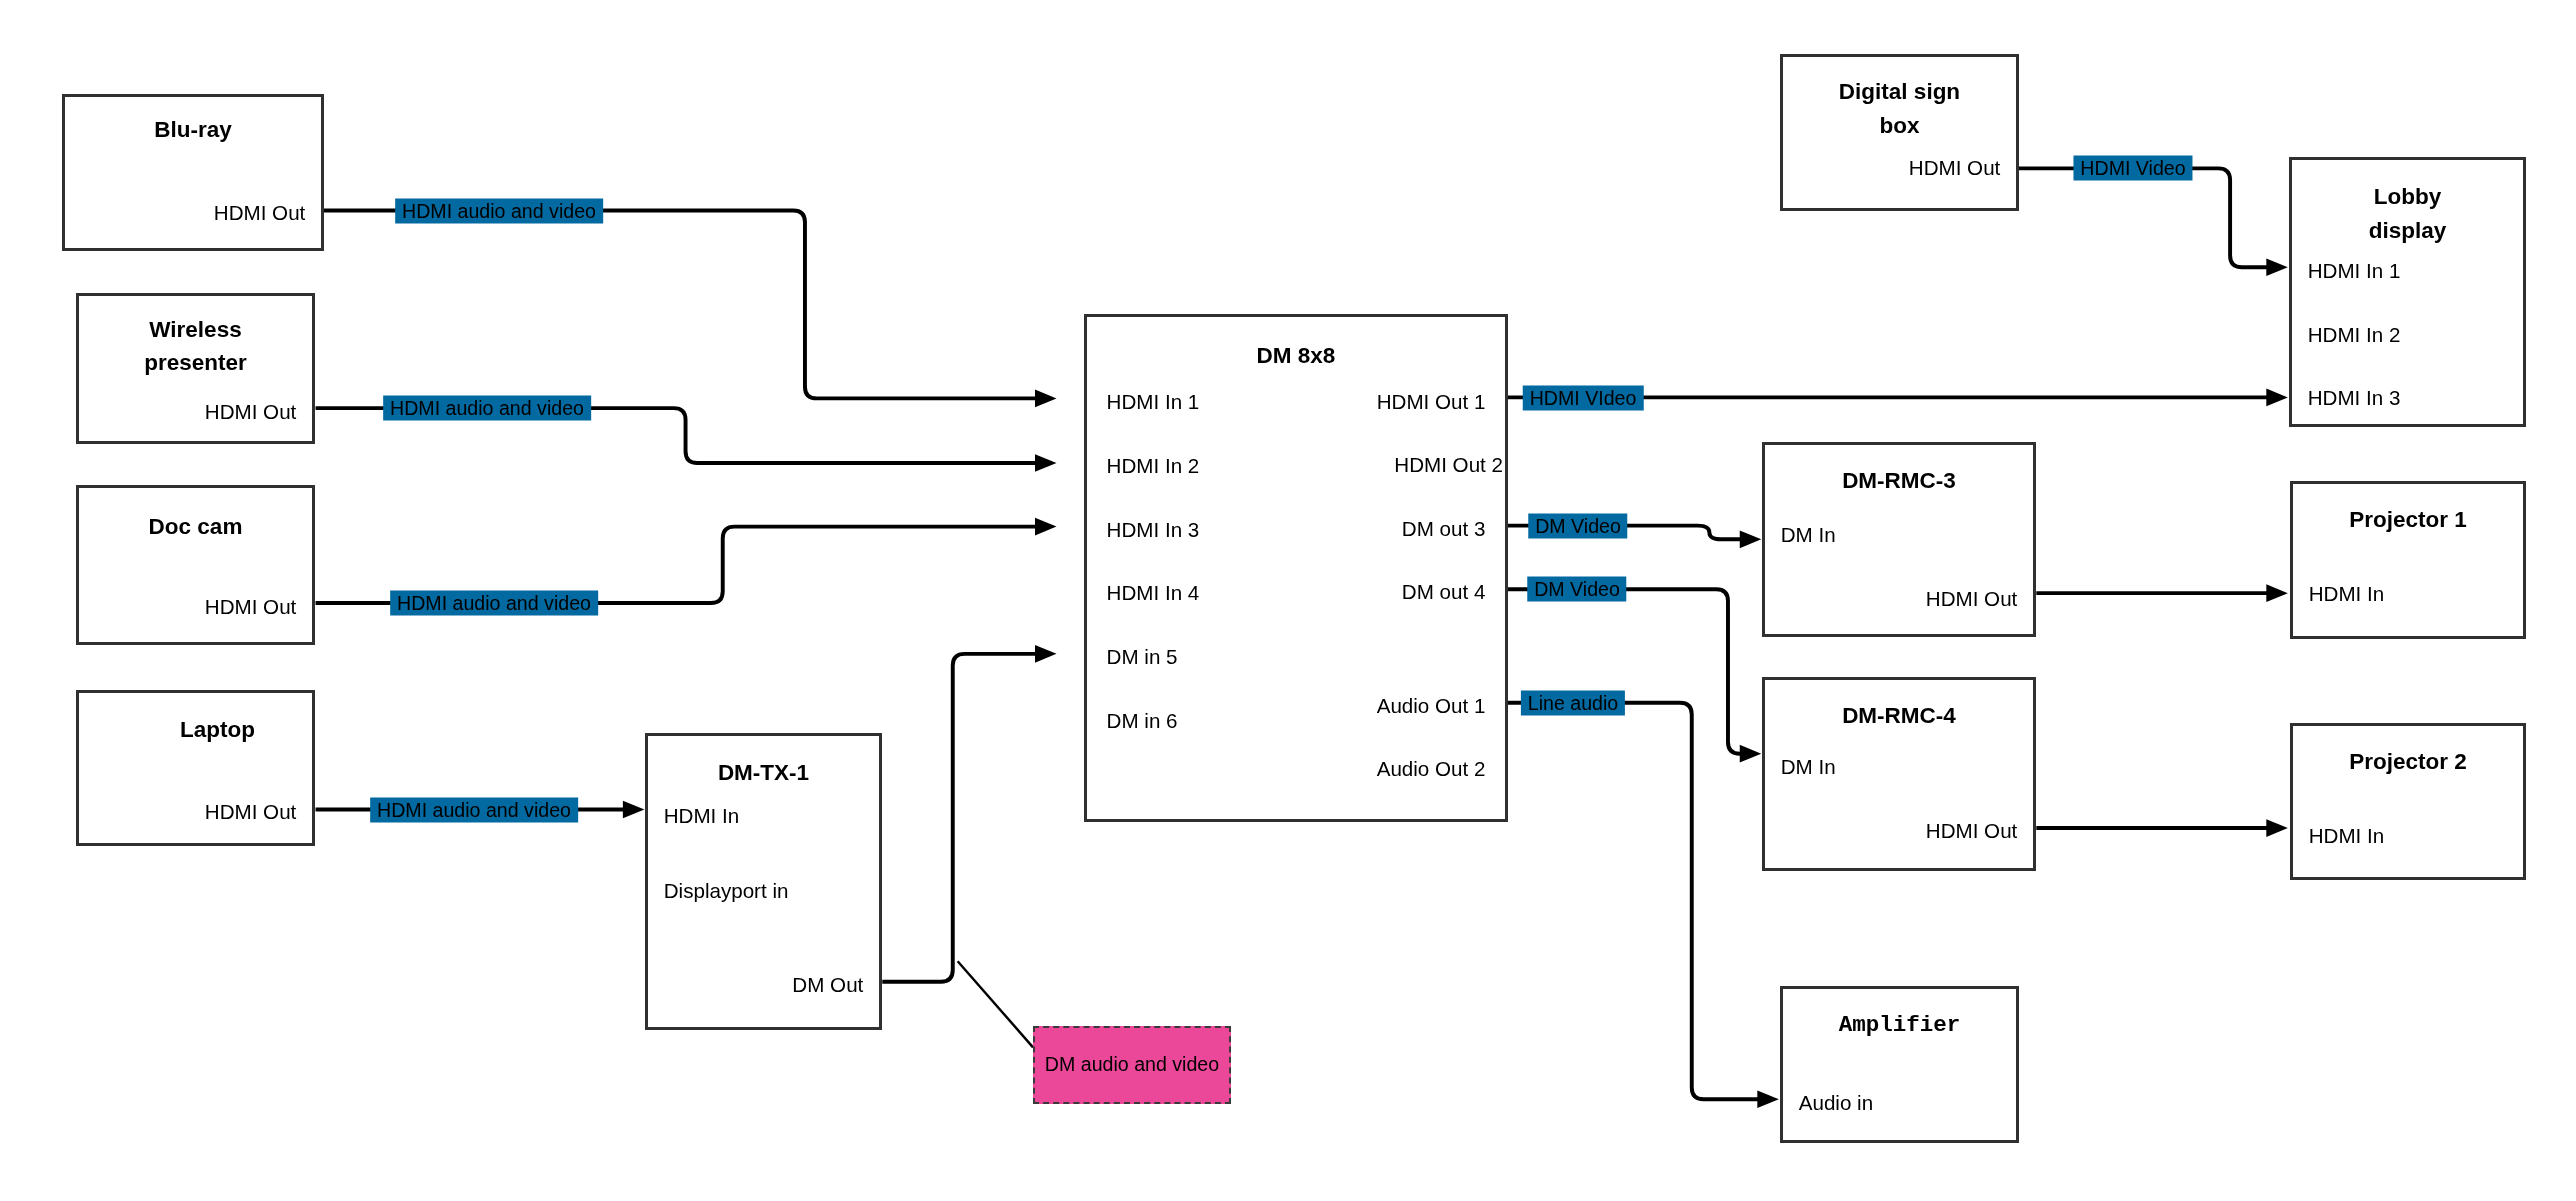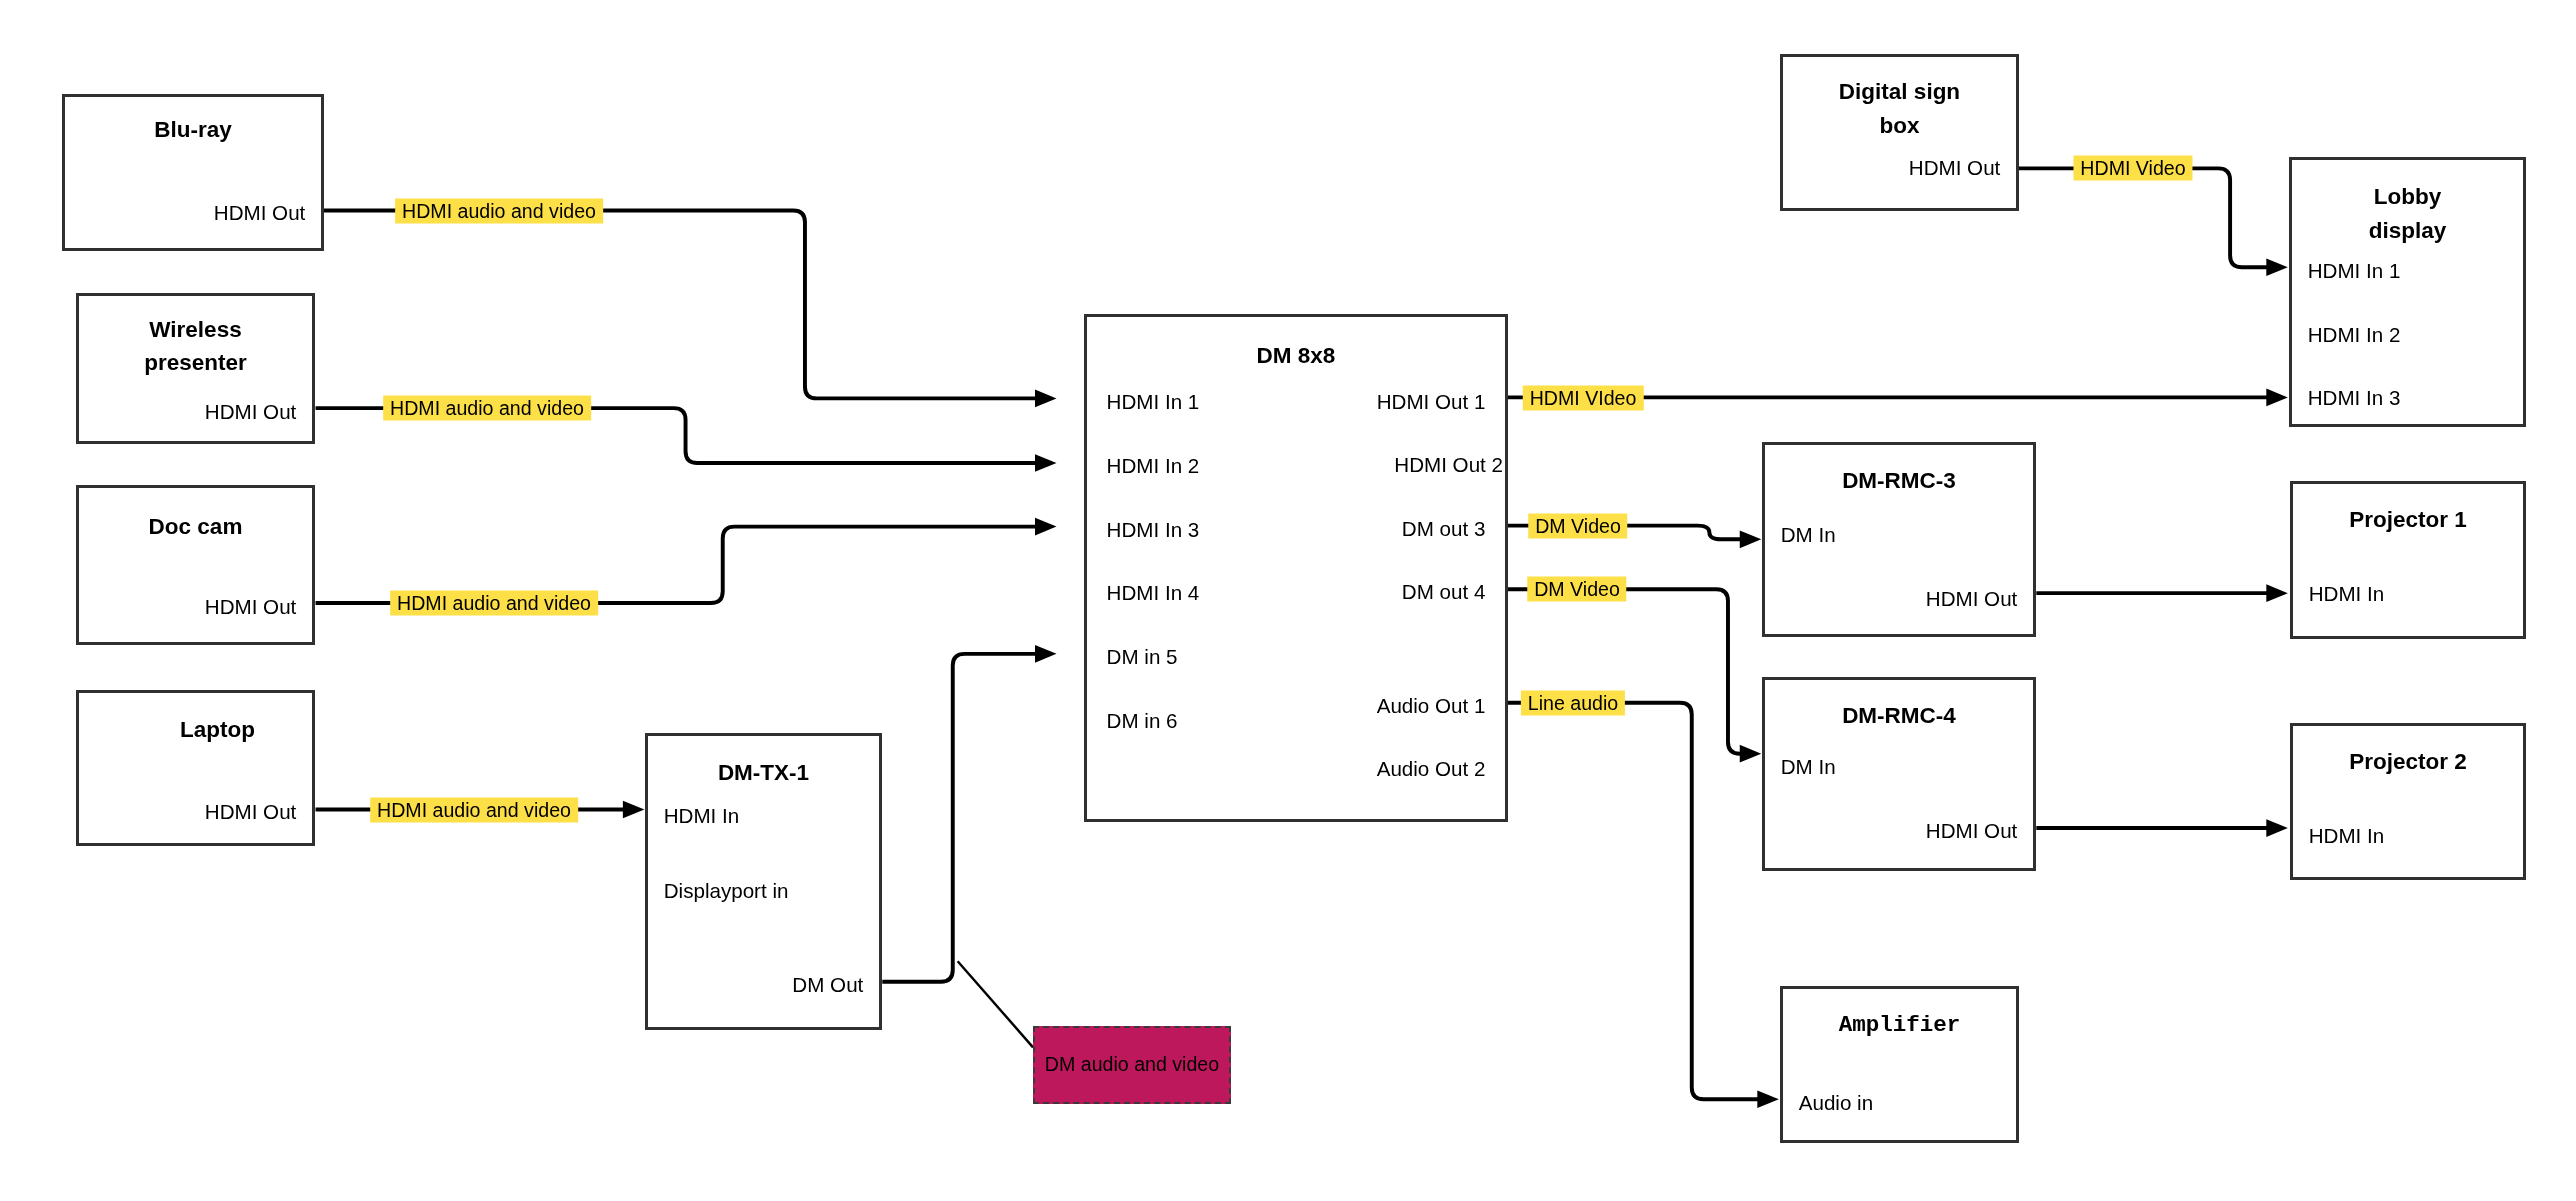--- a/index.html
+++ b/index.html
@@ -6,24 +6,24 @@
   #canvas{position:relative;width:2576px;height:1201px;background:#ffffff;
           font-family:"Liberation Sans",sans-serif;color:#000;overflow:hidden;}
   svg.wires{position:absolute;left:0;top:0;width:2576px;height:1201px;}
   .node{position:absolute;box-sizing:border-box;background:#fff;
         border:3.9px solid #303030;}
   .title{position:absolute;left:0;right:0;top:15.7px;text-align:center;
          font-weight:bold;font-size:22.5px;line-height:33px;}
   .port{position:absolute;height:29px;line-height:29px;font-size:20.6px;white-space:nowrap;}
   .pl{left:15.7px;}
   .pr{right:15.7px;text-align:right;}
-  .elabel{position:absolute;transform:translate(-50%,-50%);background:#fde047;
+  .elabel{position:absolute;transform:translate(-50%,-50%);background:#0369a1;
           padding:1px 6.9px;font-size:19.6px;white-space:nowrap;z-index:3;text-align:center;}
   .note{position:absolute;box-sizing:border-box;border:2px dashed #3a3a3a;
-        background:#be185d;text-align:center;font-size:19.6px;line-height:25.5px;
+        background:#ec4899;text-align:center;font-size:19.6px;line-height:25.5px;
         display:flex;align-items:center;justify-content:center;padding:3.9px 9.8px;}
 </style>
 </head>
 <body>
 
 <div id="canvas">
 
   <svg class="wires" viewBox="0 0 2631 1227" fill="none" stroke="#000" stroke-width="4">
     <path d="M 322 215 H 810 Q 822 215 822 227 V 395 Q 822 407 834 407 H 1058"></path>
     <path d="M 322 417 H 688 Q 700 417 700 429 V 461 Q 700 473 712 473 H 1058"></path>

